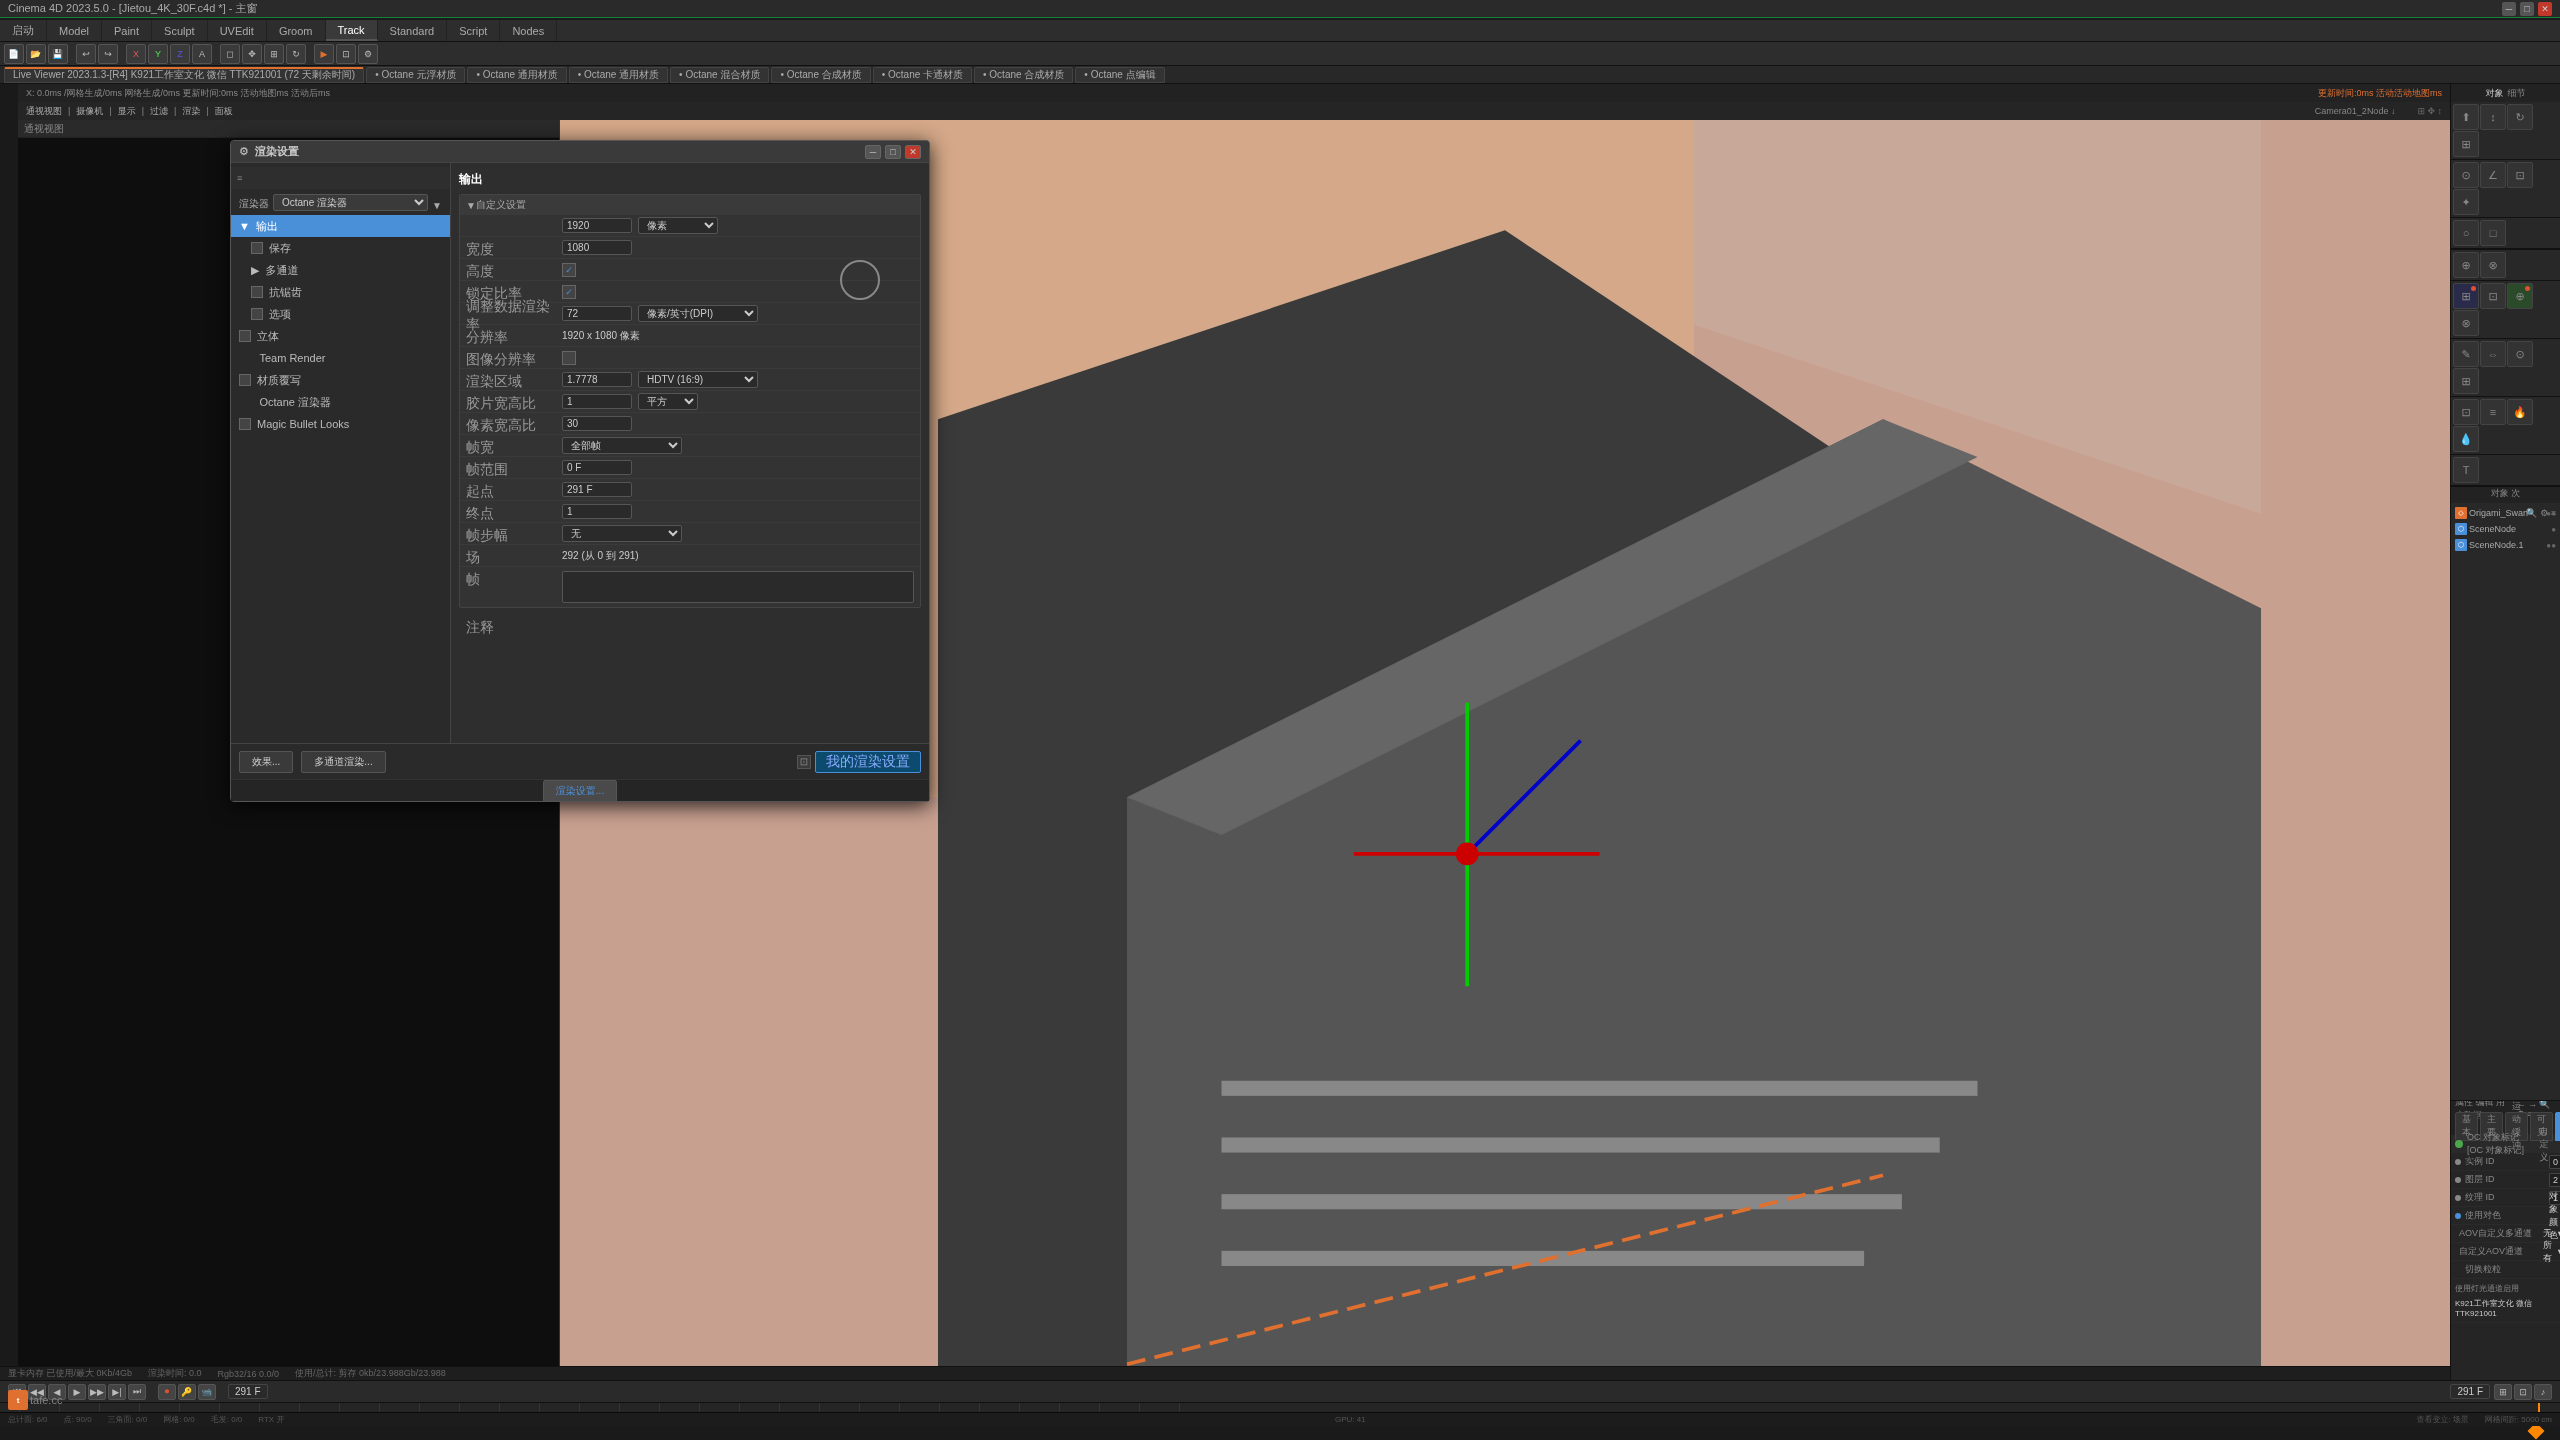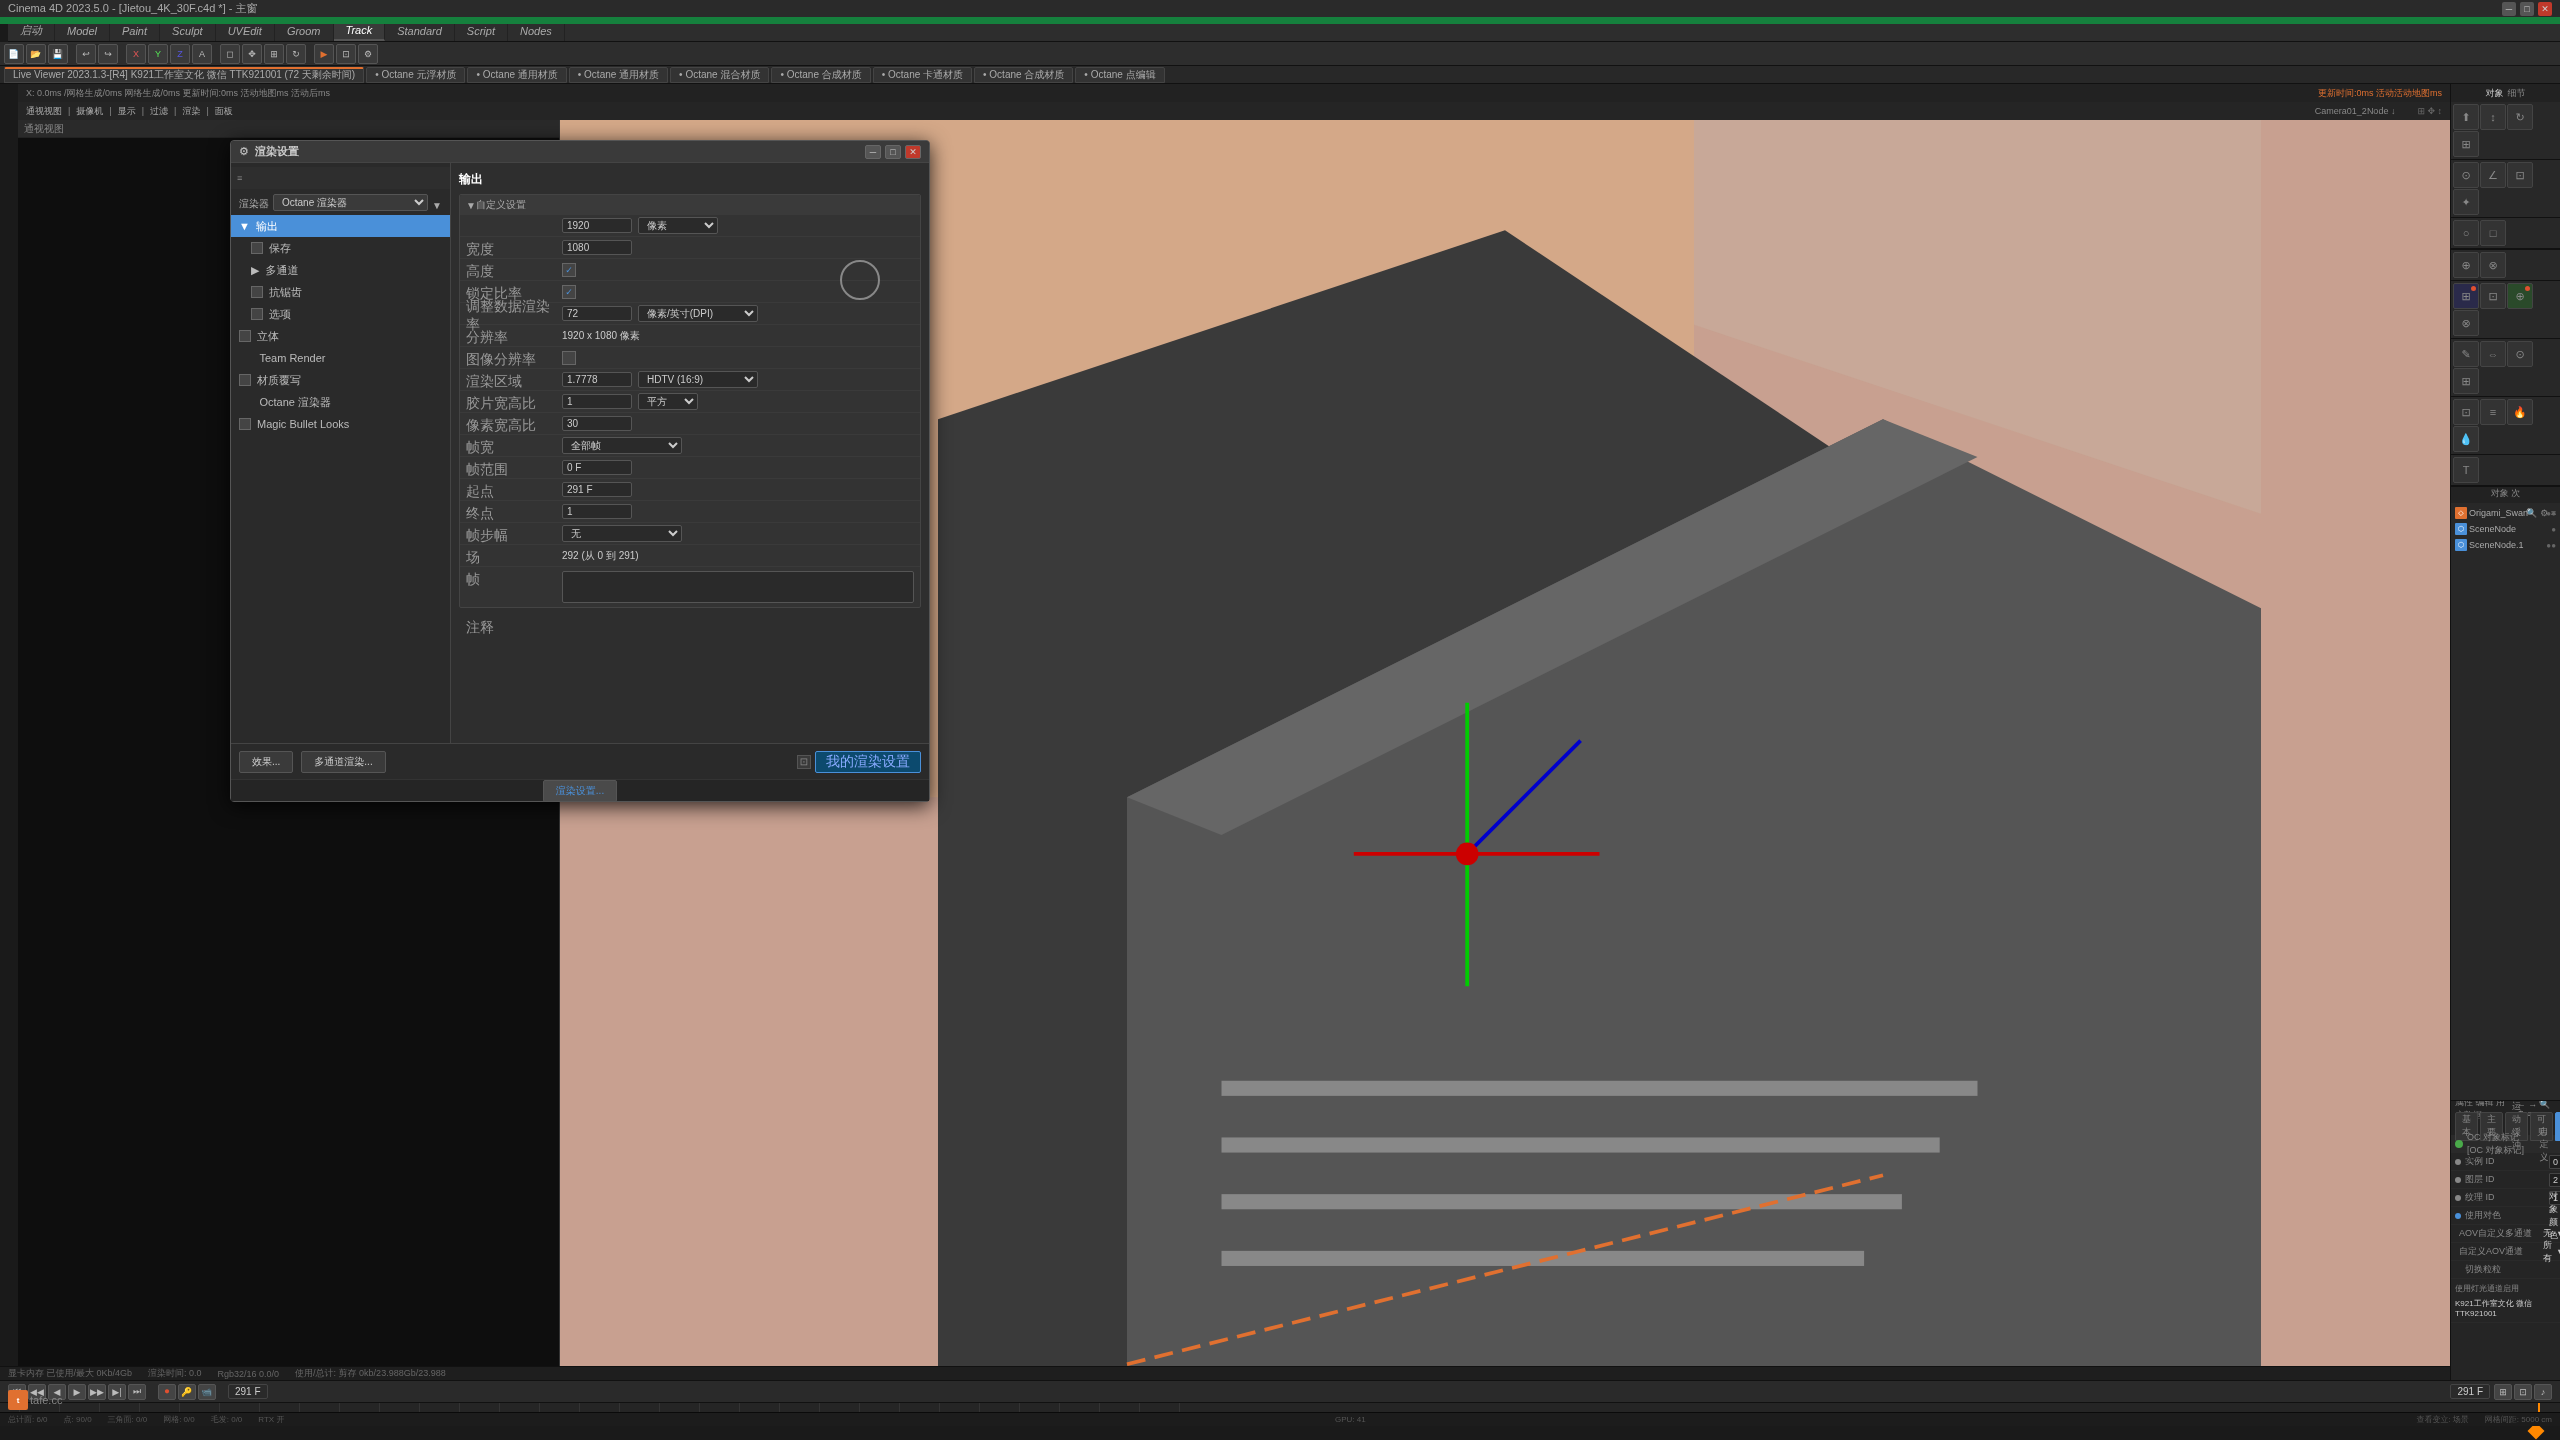--- a/index.html
+++ b/index.html
@@ -9,26 +9,26 @@
       background: #1a1a1a;
       font-family: 'Microsoft YaHei', Arial, sans-serif;
       font-size: 11px;
       color: #ccc;
       overflow: hidden;
       position: relative;
     }
 
     
     .top-menubar {
-      height: 24px;
+      height: 18px;
       background: #2a2a2a;
       display: flex;
       align-items: center;
       padding: 0 8px;
-      border-bottom: 7px solid #15803d;
+      border-bottom: 1px solid #15803d;
       position: absolute;
       top: 0; left: 0; right: 0;
       z-index: 100;
     }
     .top-menubar .app-title {
       color: #aaa;
       font-size: 11px;
       margin-right: 20px;
     }
     .top-menubar .window-controls {
@@ -41,28 +41,27 @@
       border-radius: 2px;
       background: #555;
       cursor: pointer;
       display: flex; align-items: center; justify-content: center;
       font-size: 9px; color: #ccc;
     }
 
     
     .mode-tabs {
       position: absolute;
-      top: 20px; left: 8px; right: 0;
+      top: 20px; left: 0; right: 0;
       height: 22px;
       background: #2d2d2d;
       display: flex;
       align-items: center;
       border-bottom: 1px solid #111;
       z-index: 99;
-      font-style: italic;
     }
     .mode-tab {
       padding: 0 12px;
       height: 100%;
       display: flex; align-items: center;
       font-size: 11px;
       color: #aaa;
       cursor: pointer;
       border-right: 1px solid #222;
     }

